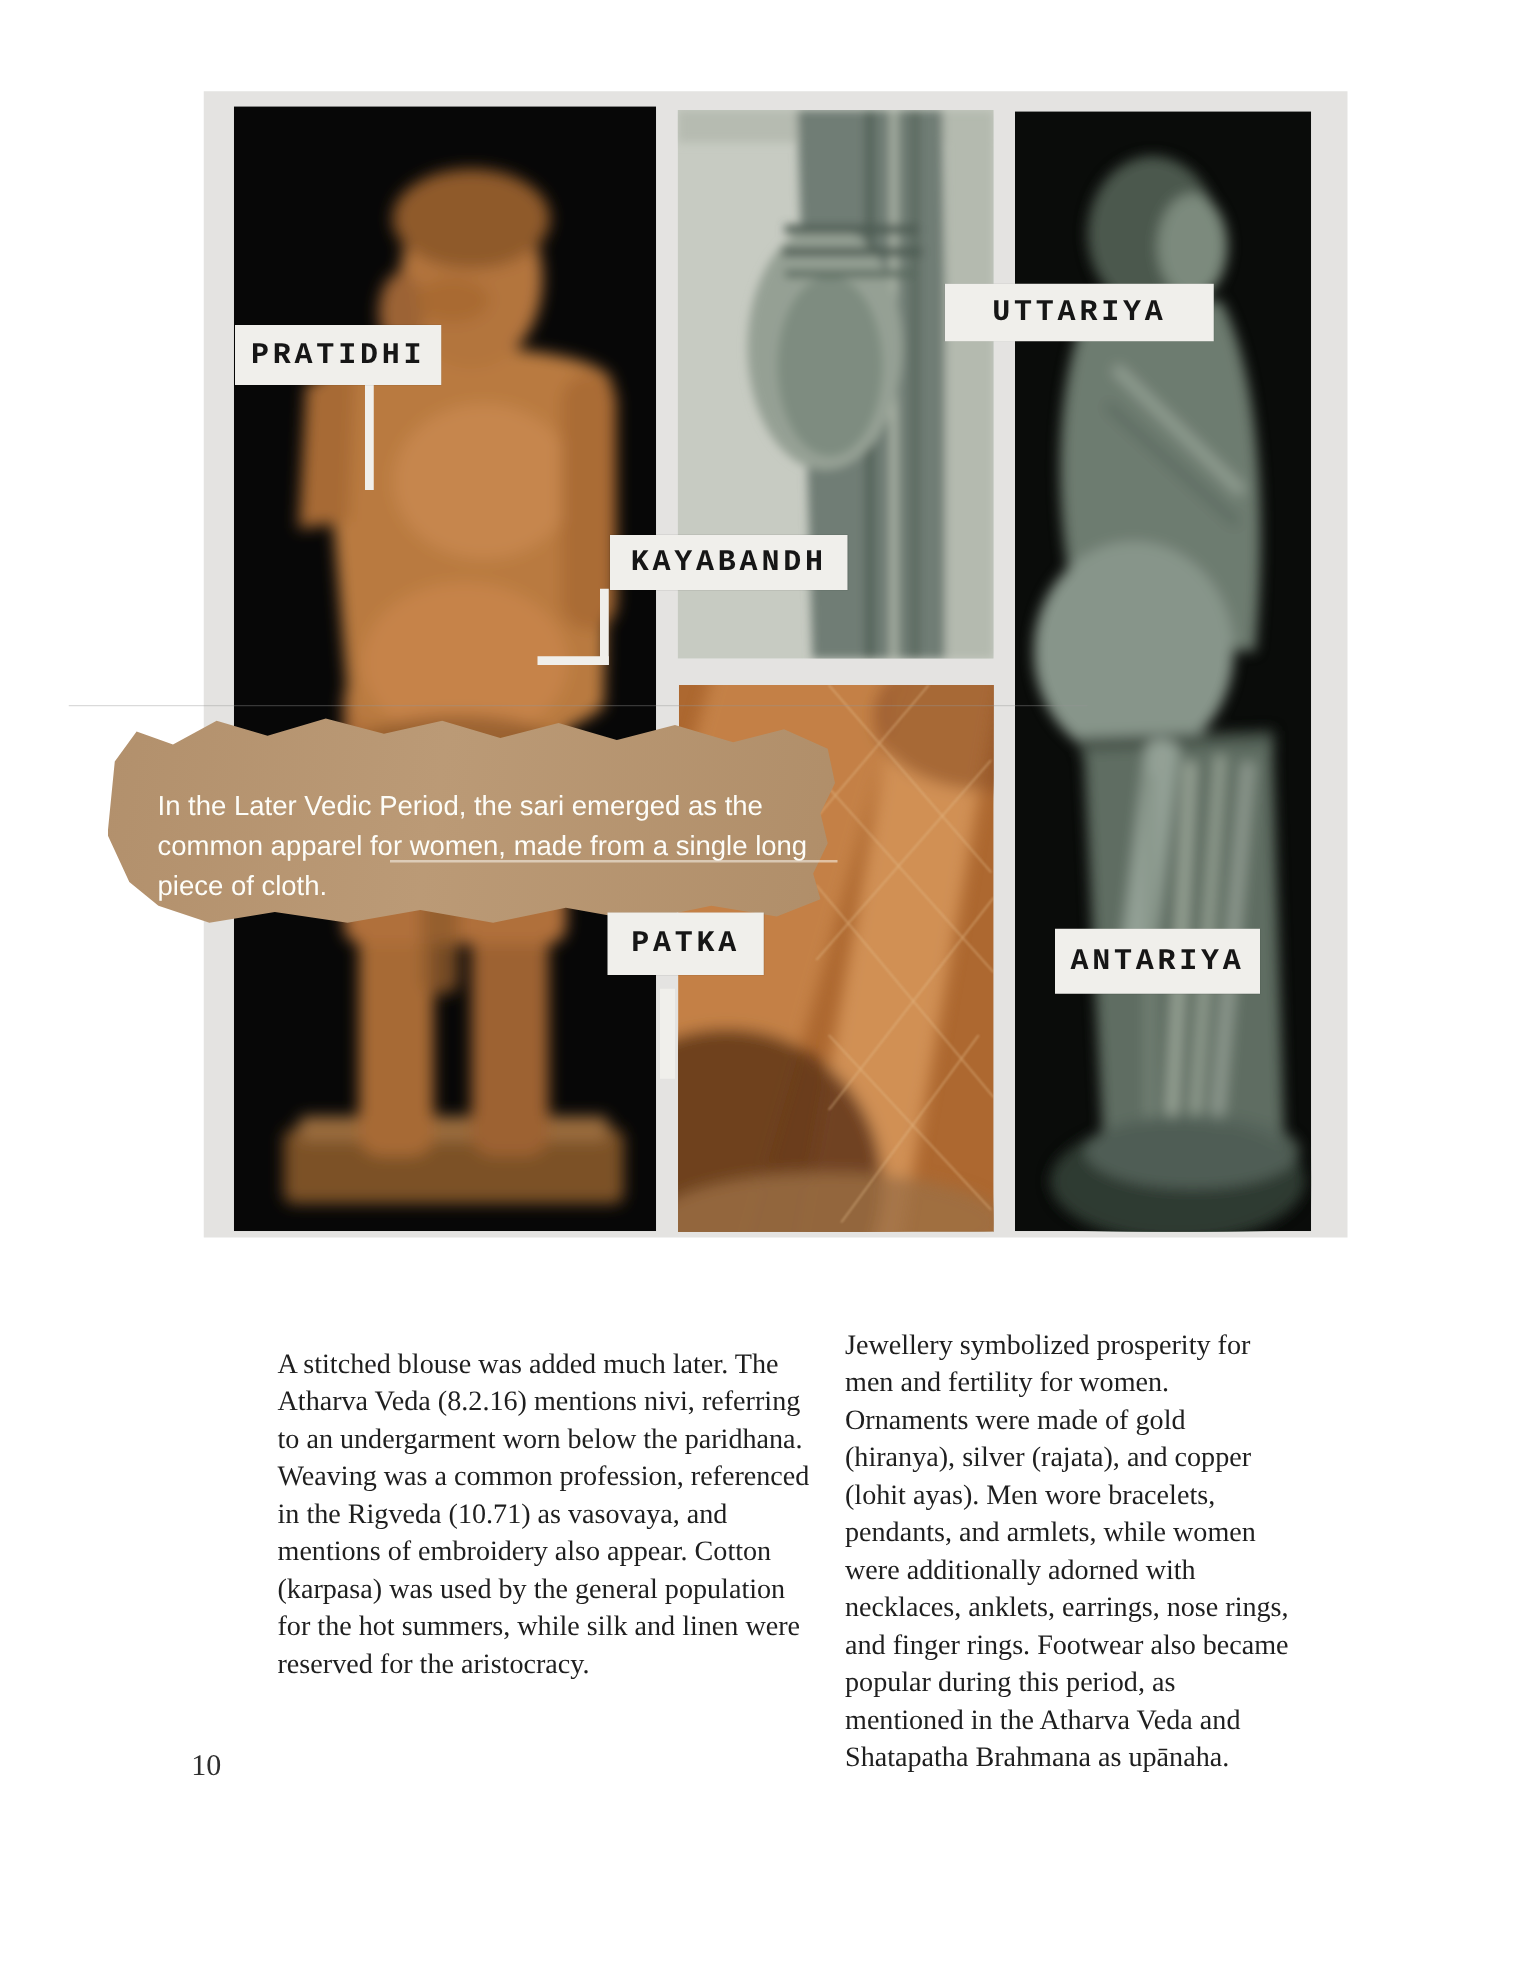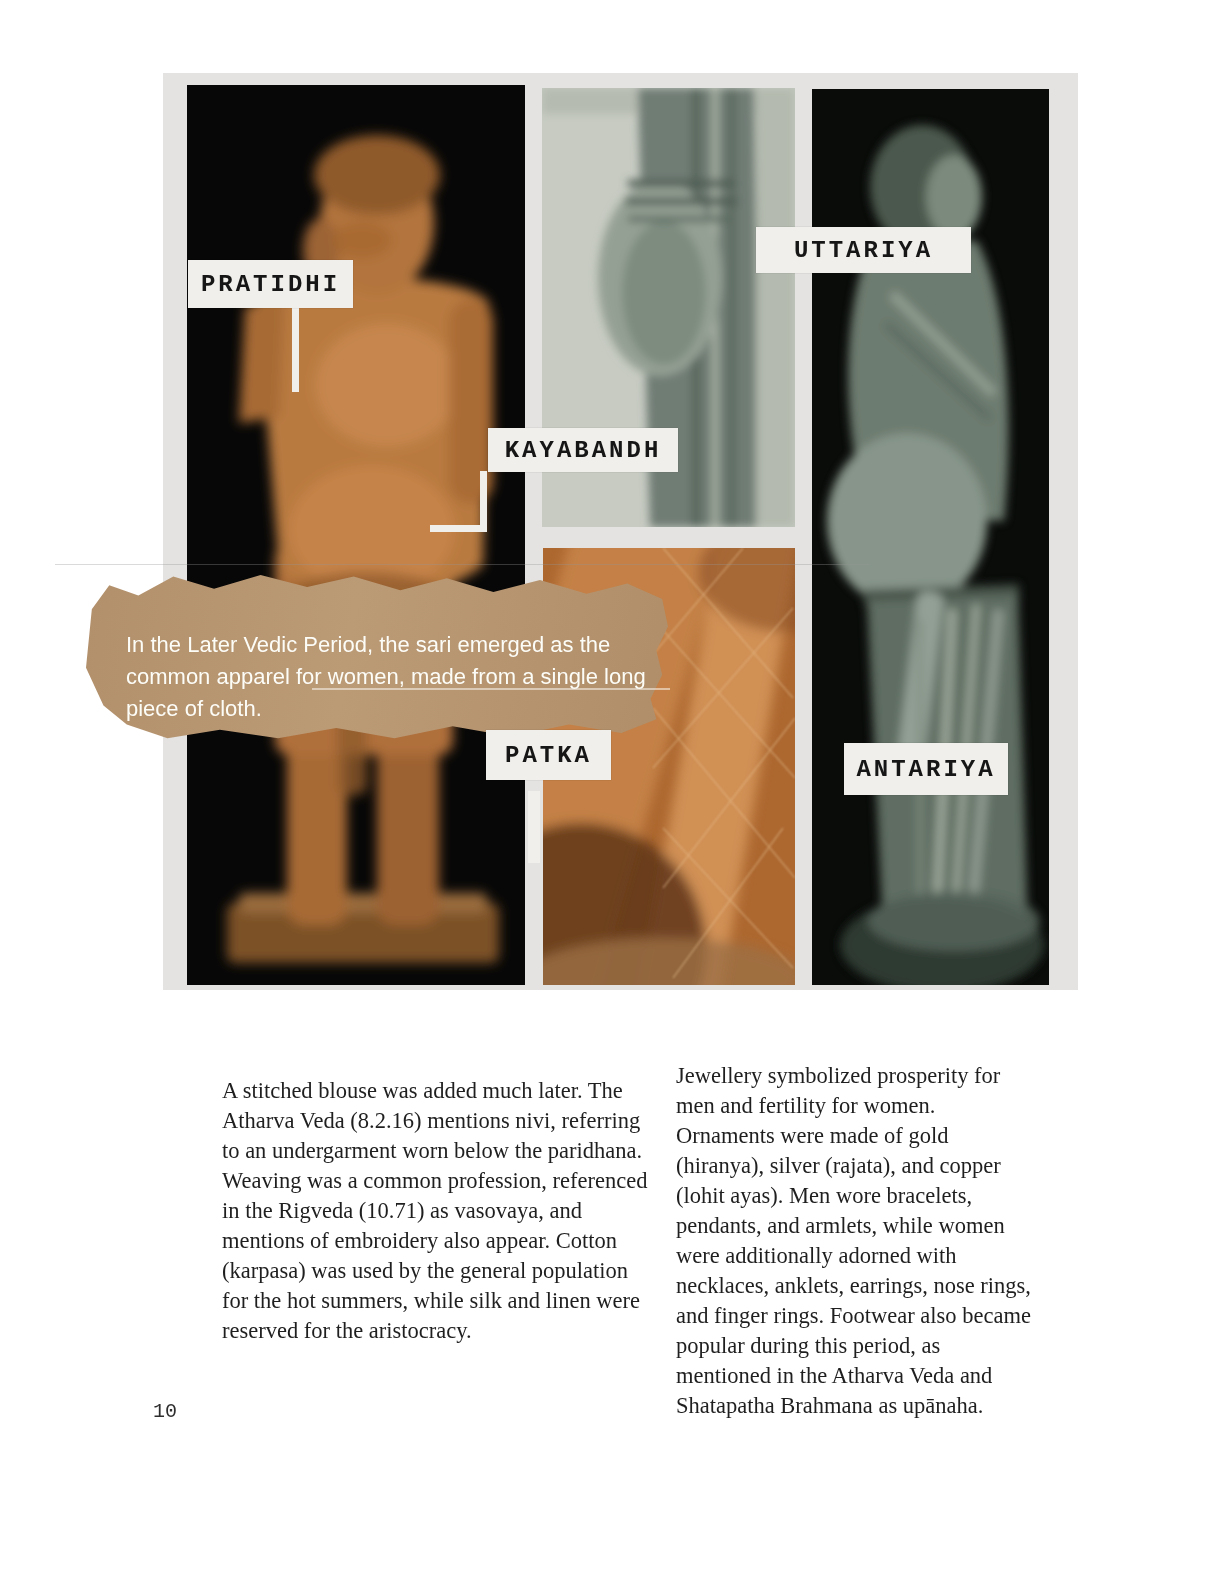--- a/index.html
+++ b/index.html
@@ -40,21 +40,21 @@
   .caption{
     left:163px;top:988px;width:840px;text-align:center;z-index:2;
     font-size:27px;color:#141414;
   }
   
   .col{font-size:22.5px;line-height:30px;color:#1f1f1f;z-index:2;}
   .col-left{left:206px;top:1076px;width:432px;margin-left:16px;}
   .col-right{left:676px;top:1061px;width:355px;}
   .pagenum{
     left:153px;top:1400px;z-index:2;
-    font-family:Liberation Mono, monospace;font-size:20px;color:#2e2e2e;
+    font-family:Liberation Serif, serif;font-size:24px;color:#2e2e2e;
   }
 </style>
 </head>
 <body>
 
 <div class="page">
 
   <div class="abs collage">
 
     <div class="photo" style="left:24px;top:12px;width:338px;height:900px;">

